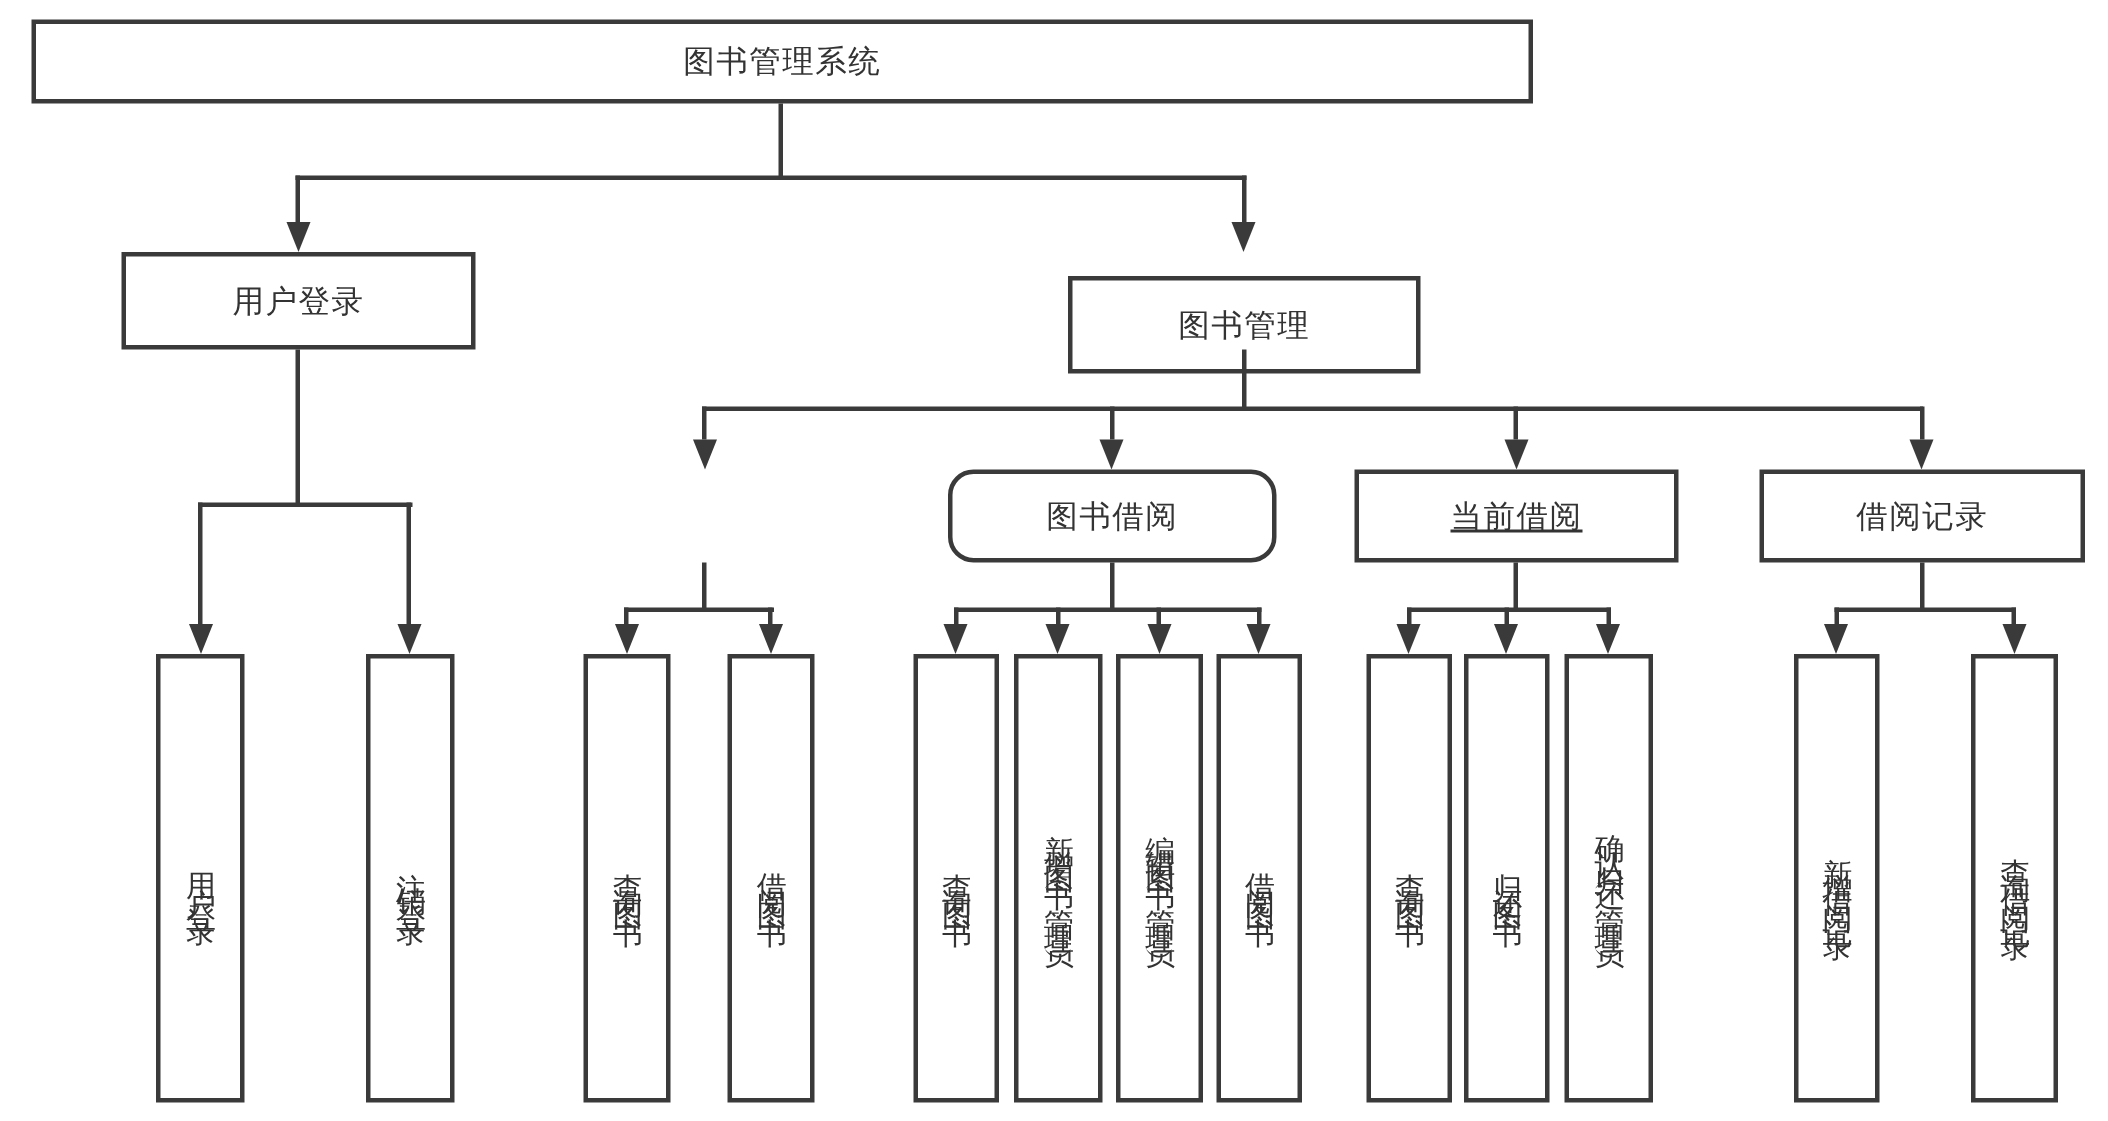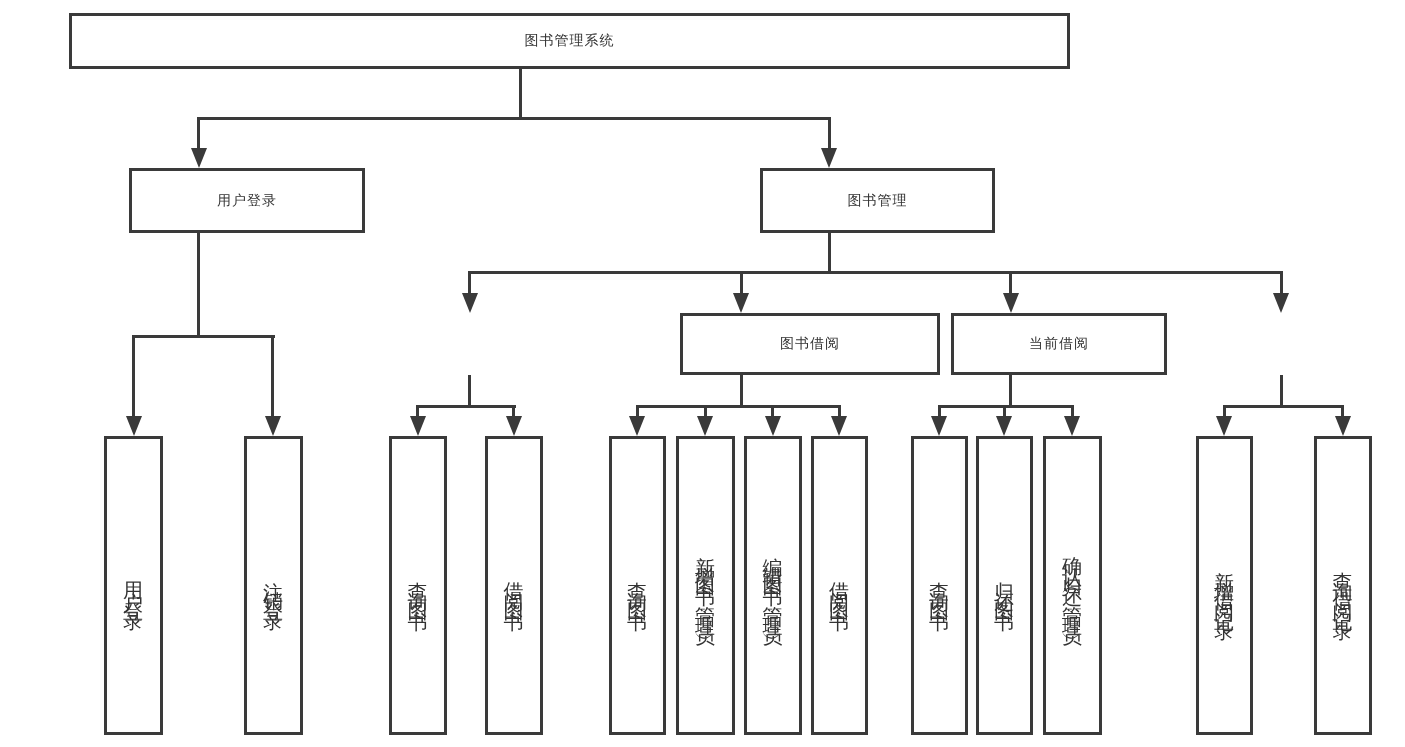--- a/index.html
+++ b/index.html
@@ -19,21 +19,21 @@
   .box{
     position:absolute;
     box-sizing:border-box;
     border:3px solid var(--line);
     background:var(--bg);
     color:var(--text);
     display:flex;
     align-items:center;
     justify-content:center;
   }
-  .hbox{font-size:14px;letter-spacing:1px;margin-left:48px;}
+  .hbox{font-size:21px;letter-spacing:1px;}
   .vbox{
     writing-mode:vertical-rl;
     text-orientation:mixed;
     font-size:20px;
     line-height:1;
     letter-spacing:10px;
   }
   .vline,.hline{position:absolute;background:var(--line);}
   .vline{width:3px;}
   .hline{height:3px;}
@@ -61,42 +61,43 @@
   <div class="box hbox" style="left:21px;top:13px;width:1001px;height:56px;">图书管理系统</div>
 
   <div class="vline" style="left:519px;top:69px;height:49px;"></div>
   <div class="hline" style="left:197px;top:117px;width:634px;"></div>
   <div class="vline" style="left:197px;top:117px;height:31px;"></div>
   <div class="arrow" style="left:191px;top:148px;"></div>
   <div class="vline" style="left:828px;top:117px;height:31px;"></div>
   <div class="arrow" style="left:821px;top:148px;"></div>
 
   <div class="box hbox" style="left:81px;top:168px;width:236px;height:65px;">用户登录</div>
-  <div class="box hbox" style="left:712px;top:168px;width:235px;height:65px;text-align:right;">图书管理</div>
+  <div class="box hbox" style="left:712px;top:184px;width:235px;height:65px;text-align:right;">图书管理</div>
 
   <div class="vline" style="left:197px;top:233px;height:103px;"></div>
   <div class="hline" style="left:132px;top:335px;width:143px;"></div>
   <div class="vline" style="left:132px;top:335px;height:81px;"></div>
   <div class="arrow" style="left:126px;top:416px;"></div>
   <div class="vline" style="left:271px;top:335px;height:81px;"></div>
   <div class="arrow" style="left:265px;top:416px;"></div>
 
   <div class="vline" style="left:828px;top:233px;height:39px;"></div>
   <div class="hline" style="left:468px;top:271px;width:814px;"></div>
   <div class="vline" style="left:468px;top:271px;height:22px;"></div>
   <div class="arrow" style="left:462px;top:293px;"></div>
   <div class="vline" style="left:740px;top:271px;height:22px;"></div>
   <div class="arrow" style="left:733px;top:293px;"></div>
   <div class="vline" style="left:1009px;top:271px;height:22px;"></div>
   <div class="arrow" style="left:1003px;top:293px;"></div>
   <div class="vline" style="left:1280px;top:271px;height:22px;"></div>
   <div class="arrow" style="left:1273px;top:293px;"></div>
 
-  <div class="box hbox" style="left:632px;top:313px;width:260px;height:62px;">图书借阅</div>
-  <div class="box hbox" style="left:903px;top:313px;width:216px;height:62px;">当前借阅</div>
+  <div class="box hbox" style="left:632px;top:313px;width:219px;height:62px;border-radius:17px;">图书借阅</div>
+  <div class="box hbox" style="left:903px;top:313px;width:216px;height:62px;text-decoration:underline;">当前借阅</div>
+  <div class="box hbox" style="left:1173px;top:313px;width:217px;height:62px;">借阅记录</div>
 
   <div class="vline" style="left:468px;top:375px;height:31px;"></div>
   <div class="hline" style="left:416px;top:405px;width:100px;"></div>
   <div class="vline" style="left:416px;top:405px;height:11px;"></div>
   <div class="arrow" style="left:410px;top:416px;"></div>
   <div class="vline" style="left:512px;top:405px;height:11px;"></div>
   <div class="arrow" style="left:506px;top:416px;"></div>
 
   <div class="vline" style="left:740px;top:375px;height:31px;"></div>
   <div class="hline" style="left:636px;top:405px;width:205px;"></div>

